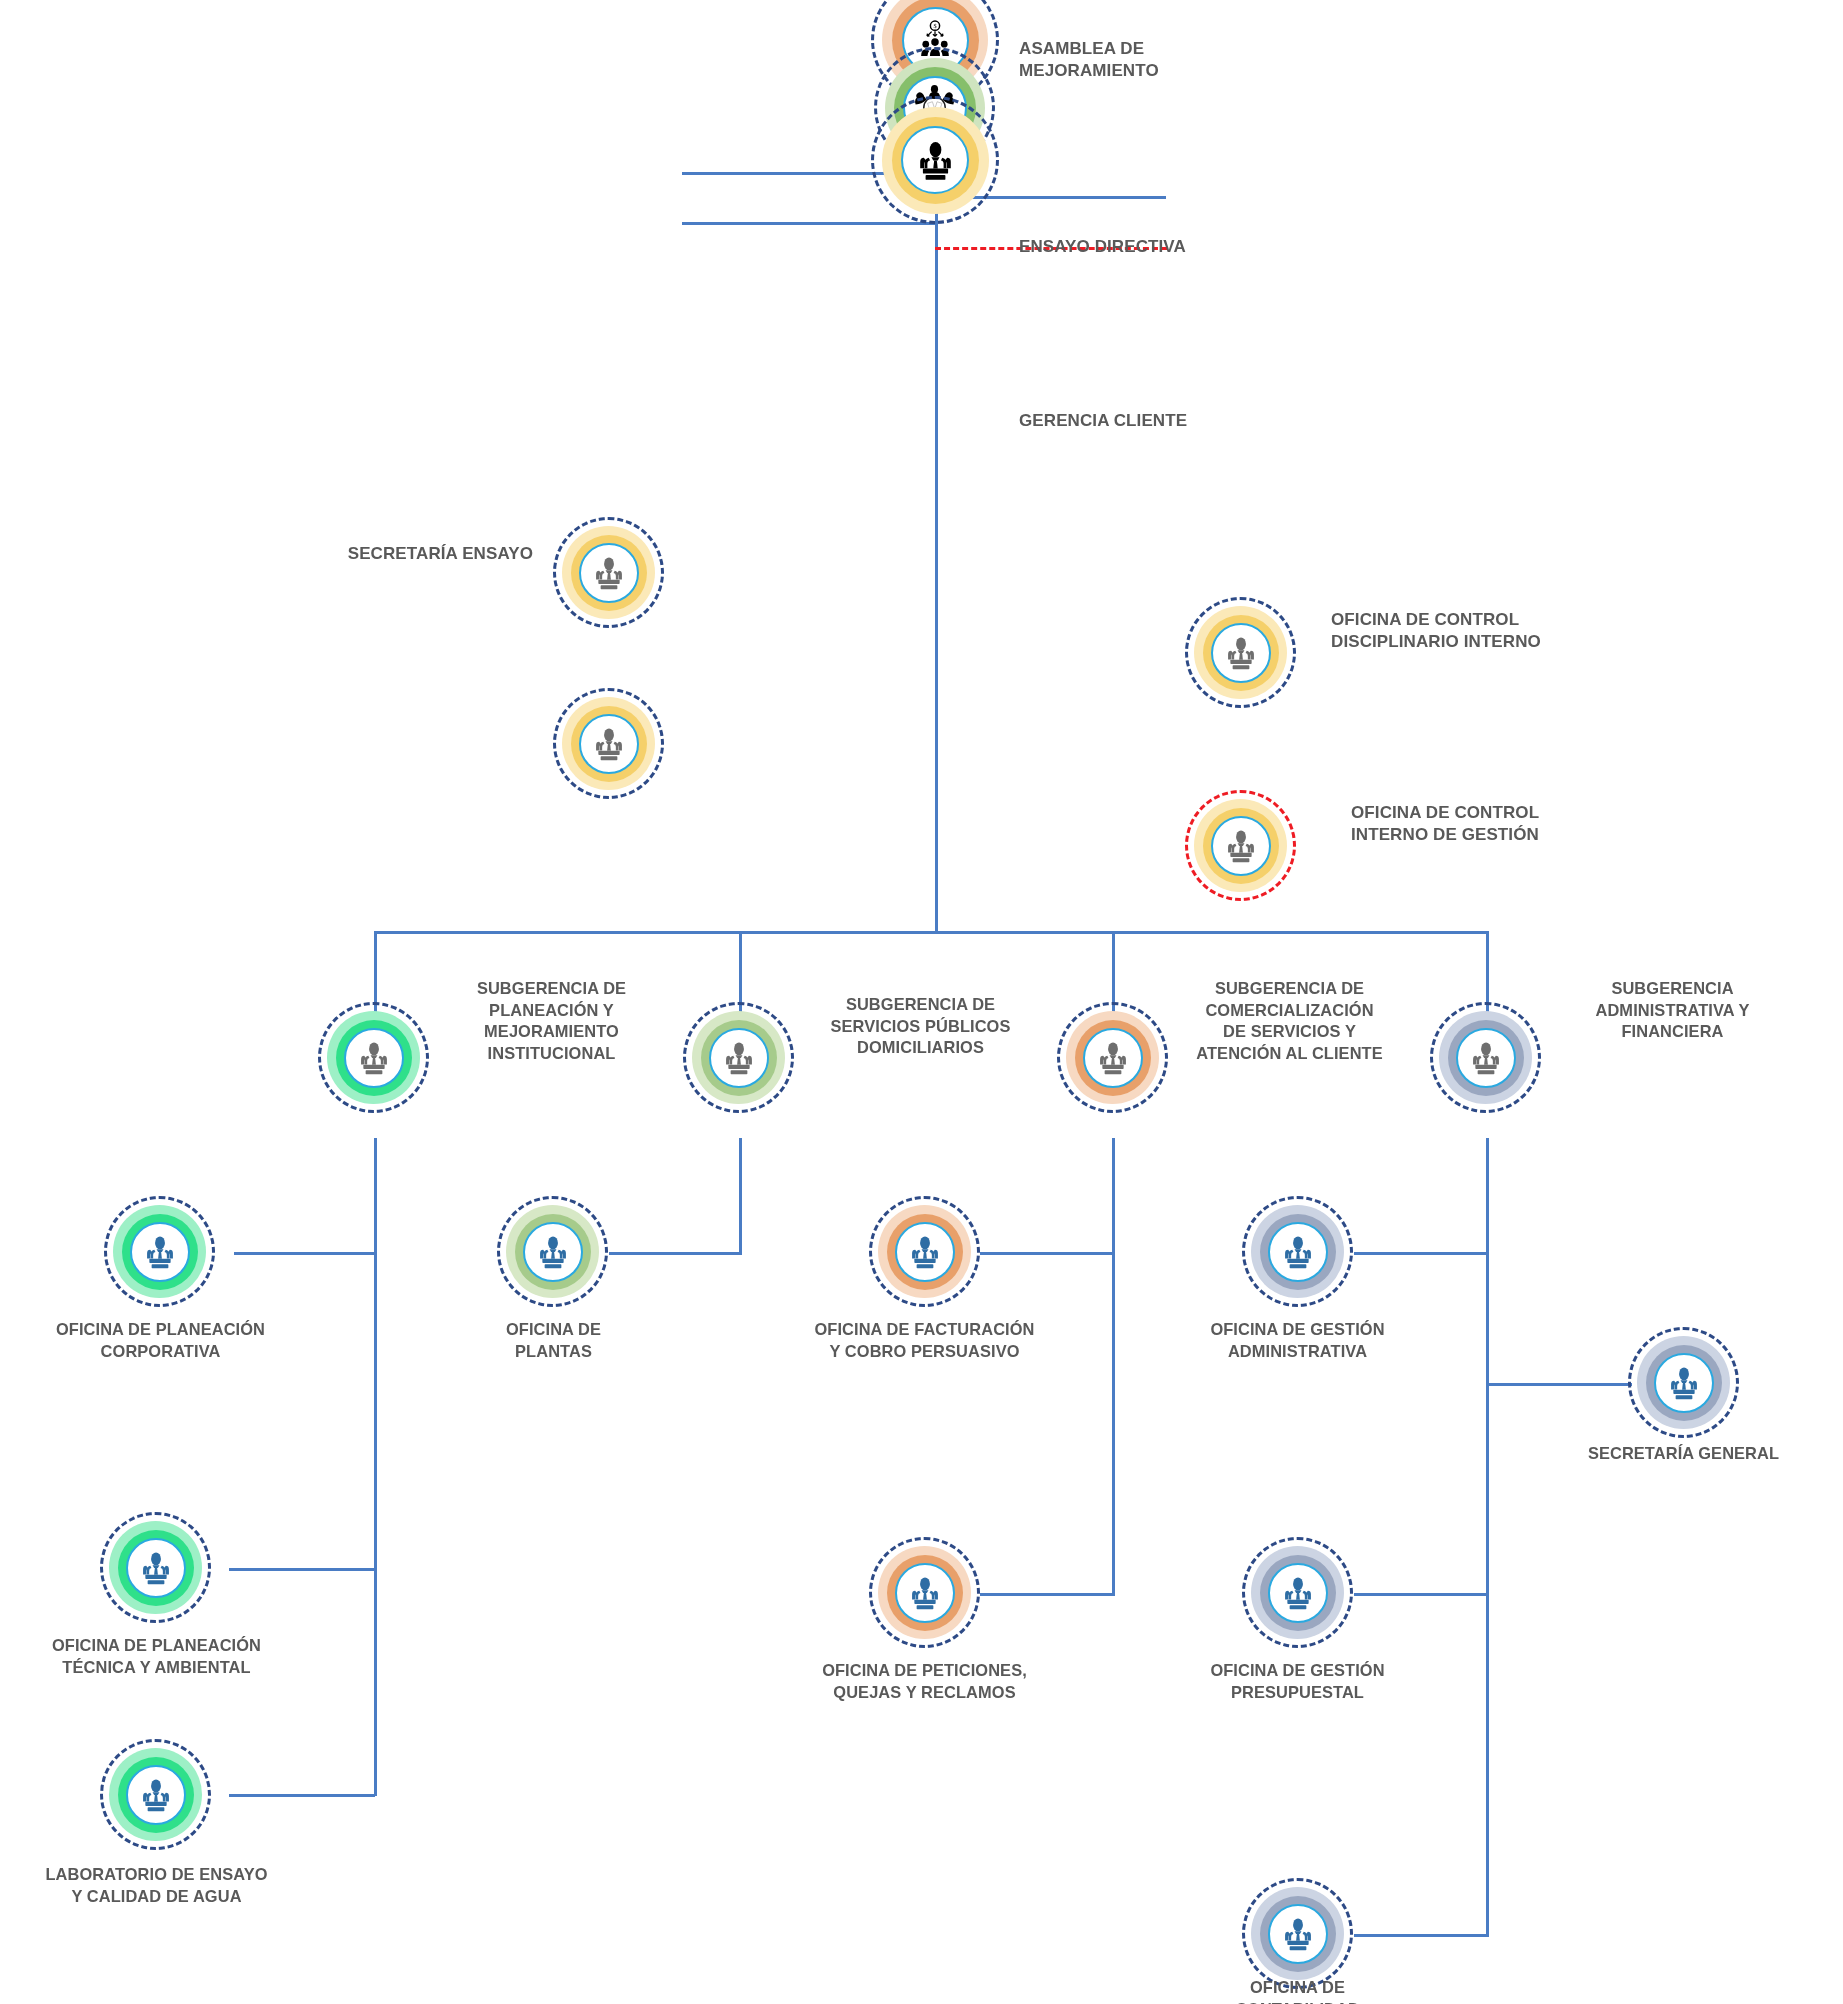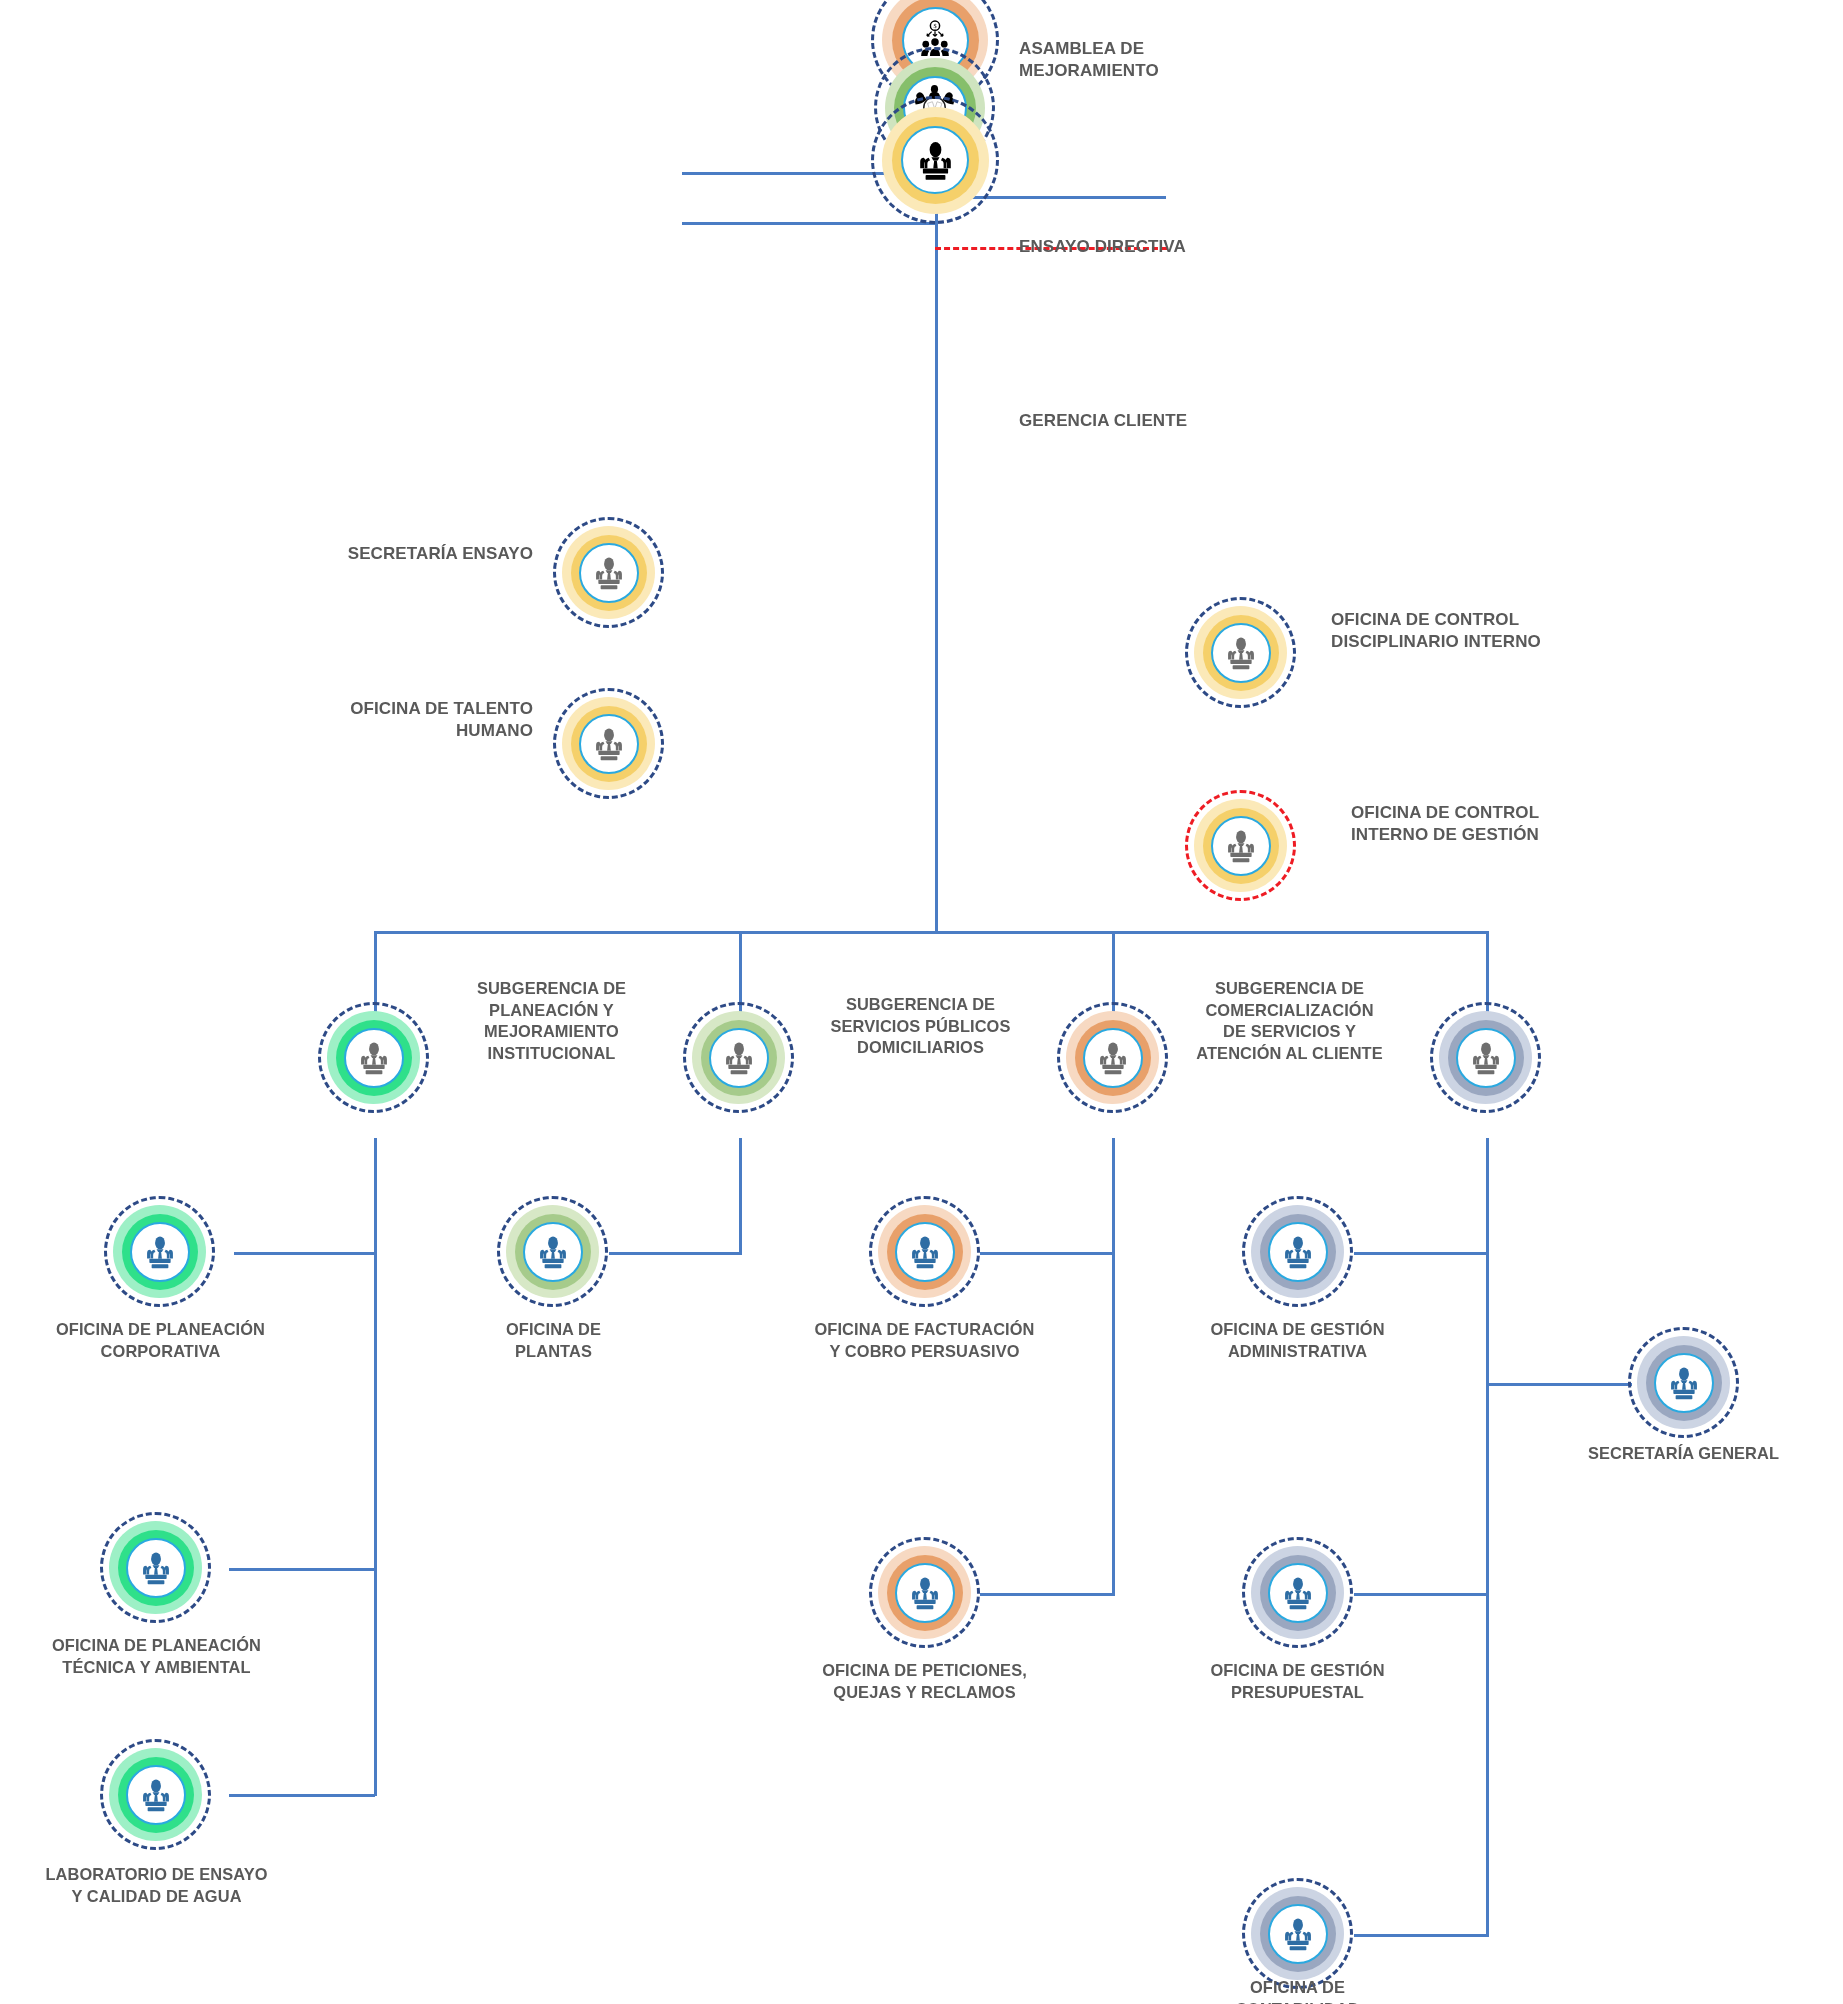--- a/index.html
+++ b/index.html
@@ -208,22 +208,20 @@
             <path d="M65 44 q9 2 9 12 v11 h-6 v-10 q0-6-6-7 z"></path>
             <path d="M41 43 h18 l-4 7 h-10 z"></path>
             <path d="M47 50 h6 l2 18 h-10 z"></path>
             <rect x="22" y="68" width="56" height="11" rx="2"></rect>
             <rect x="28" y="82" width="44" height="11" rx="2"></rect>
           </g>
         </svg>
       </div>
     </div>
   </div>
-  <div class="lbl left" style="left:168px;top:698px;width:365px;font-size:17px;">OFICINA DE TALENTO
-HUMANO</div>
 
   <div class="node" style="left:1185px;top:597px;width:111px;height:111px;">
     <div class="halo" style="width:111px;height:111px;">
       <div class="ring-outer" style="width:93px;height:93px;background:#fbe9b8;"></div>
       <div class="ring-mid" style="width:76px;height:76px;background:#f5d06a;"></div>
       <div class="disc" style="width:60px;height:60px;">
         <svg width="38" height="38" viewBox="0 0 100 100">
           <g fill="#6e6e6e">
             <ellipse cx="50" cy="26" rx="13" ry="17"></ellipse>
             <path d="M24 44 q-8 0-8 9 v14 h9 v-10 q0-5 5-6 z"></path>
@@ -357,20 +355,23 @@
             <path d="M65 44 q9 2 9 12 v11 h-6 v-10 q0-6-6-7 z"></path>
             <path d="M41 43 h18 l-4 7 h-10 z"></path>
             <path d="M47 50 h6 l2 18 h-10 z"></path>
             <rect x="22" y="68" width="56" height="11" rx="2"></rect>
             <rect x="28" y="82" width="44" height="11" rx="2"></rect>
           </g>
         </svg>
       </div>
     </div>
   </div>
+  <div class="lbl center" style="left:1548px;top:978px;width:249px;font-size:16.4px;">SUBGERENCIA
+ADMINISTRATIVA Y
+FINANCIERA</div>
 
   <div class="node" style="left:104px;top:1196px;width:111px;height:111px;">
     <div class="halo" style="width:111px;height:111px;">
       <div class="ring-outer" style="width:93px;height:93px;background:#9df0c6;"></div>
       <div class="ring-mid" style="width:76px;height:76px;background:#2fe08a;"></div>
       <div class="disc" style="width:60px;height:60px;">
         <svg width="38" height="38" viewBox="0 0 100 100">
           <g fill="#2e6da4">
             <ellipse cx="50" cy="26" rx="13" ry="17"></ellipse>
             <path d="M24 44 q-8 0-8 9 v14 h9 v-10 q0-5 5-6 z"></path>

